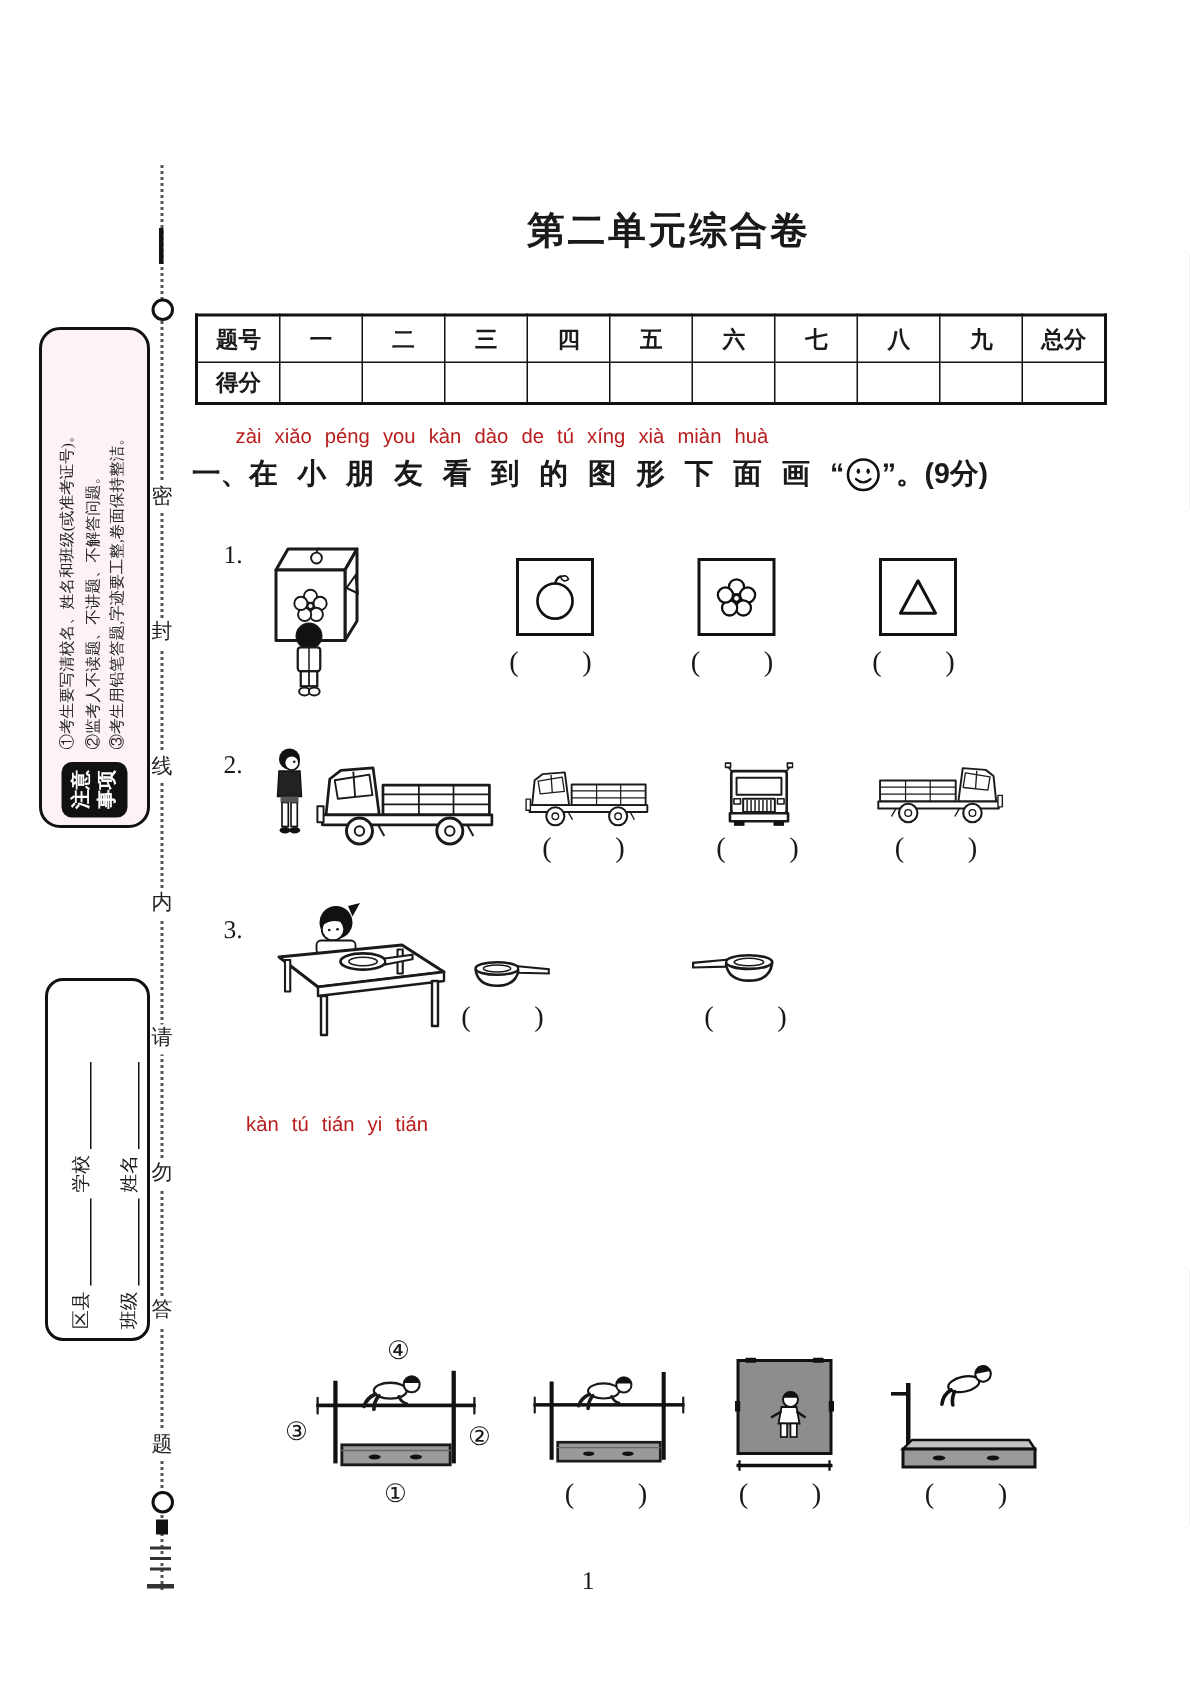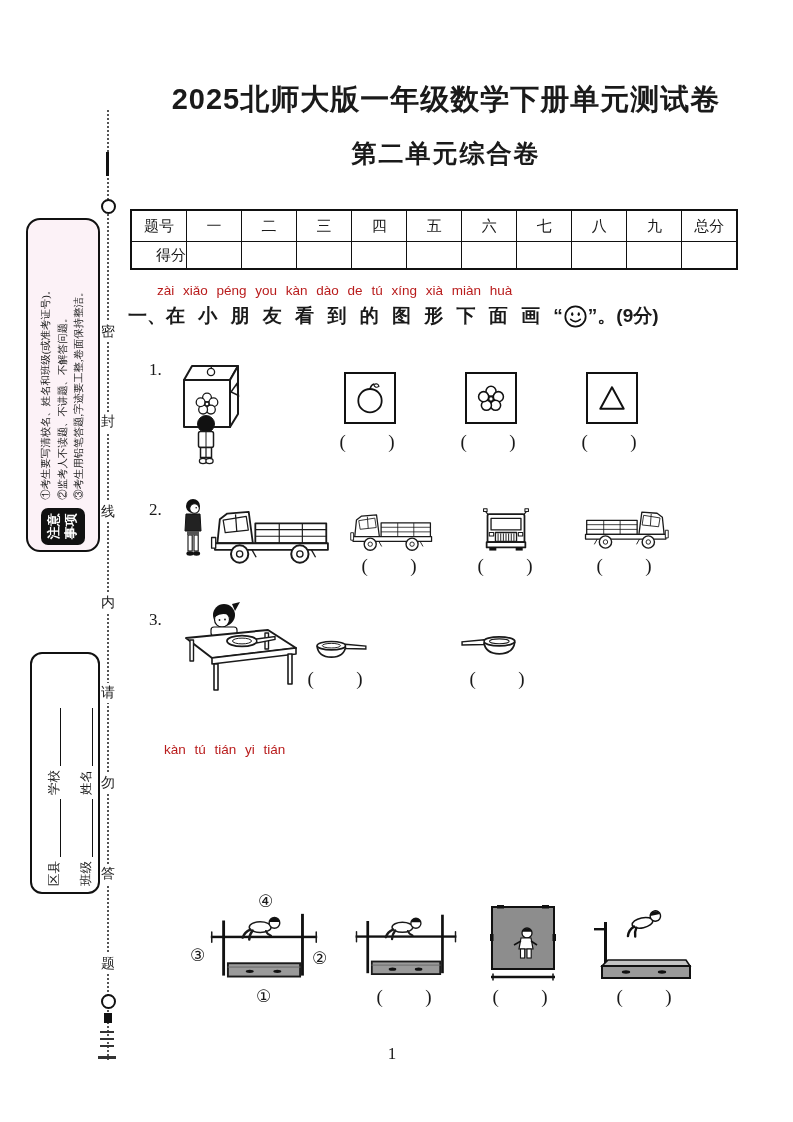--- a/index.html
+++ b/index.html
@@ -9,25 +9,25 @@
 
   
   .title{left:120px;top:80px;width:652px;text-align:center;font-family:"Liberation Sans",sans-serif;
          font-weight:bold;font-size:29px;letter-spacing:1px;white-space:nowrap;}
   .subtitle{left:120px;top:137px;width:652px;text-align:center;font-family:Liberation Sans, sans-serif;
          font-weight:bold;font-size:25px;letter-spacing:2px;white-space:nowrap;}
   .meta{left:130px;top:185px;width:652px;text-align:right;font-size:15px;font-weight:bold;
         letter-spacing:.5px;white-space:pre;}
 
   
-  .score-table{border-collapse:collapse;table-layout:fixed;width:608px;border:2.5px solid #111;}
+  .score-table{border-collapse:collapse;table-layout:fixed;width:608px;border:2.5px solid #111;font-weight:bold;}
   .score-table td{border:1.4px solid #111;text-align:center;vertical-align:middle;
         font-family:"Liberation Sans",sans-serif;font-size:15px;padding:0;}
   .score-table tr:nth-child(1) td{height:30px;}
-  .score-table tr:nth-child(2) td{height:26px;text-align:right;}
+  .score-table tr:nth-child(2) td{height:26px;}
 
   
   .seal-line{left:107px;top:110px;height:950px;width:0;border-left:2px dotted #555;}
   .seal-dash{left:106px;top:152px;width:3px;height:24px;background:#111;}
   .seal-circle{width:11px;height:11px;border:2px solid #111;border-radius:50%;background:#fff;left:101px;}
   .seal-char{left:108px;transform:translateX(-50%);background:#fff;font-size:14px;
              padding:3px 1px;color:#222;line-height:1;}
   .hmark{left:100px;width:14px;height:2px;background:#333;}
 
   .notice-box{left:26px;top:218px;width:70px;height:330px;border:2.5px solid #111;
@@ -146,21 +146,20 @@
       </div>
       <div class="frow">
         <span class="flabel">班级</span>
         <span class="fline"></span>
         <span class="flabel">姓名</span>
         <span class="fline"></span>
       </div>
     </div>
   </div>
 
-  <div class="abs title">2025北师大版一年级数学下册单元测试卷</div>
   <div class="abs subtitle">第二单元综合卷</div>
 
   <div class="abs" style="left:130px;top:209px;">
     <table class="score-table">
       <tbody>
           <tr>
         <td style="width:54px;">题号</td>
         <td>一</td>
         <td>二</td>
         <td>三</td>

